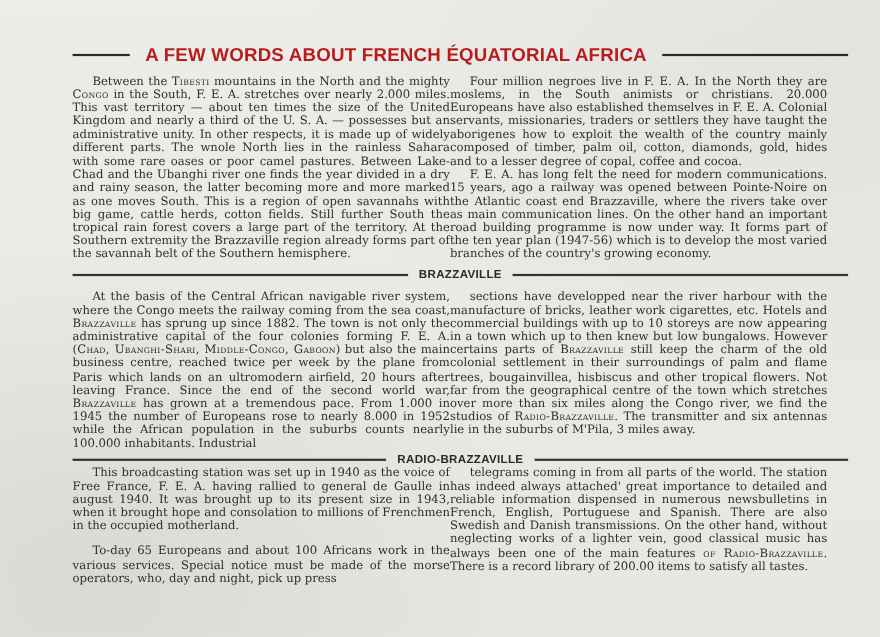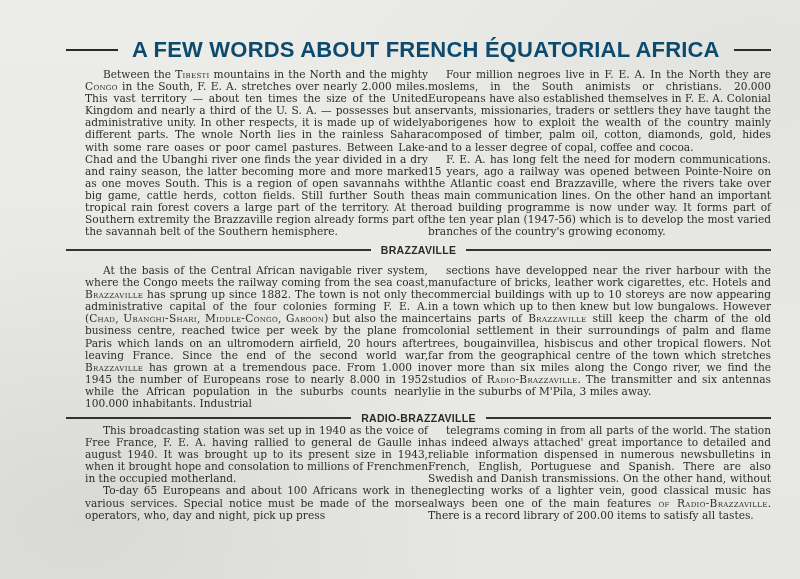--- a/index.html
+++ b/index.html
@@ -16,34 +16,34 @@
   }
   .page { position:absolute; left:66px; top:0; width:705px; }
   .main-title-row {
     position:absolute; top:38px; left:0; width:705px; height:24px;
     display:flex; align-items:center;
   }
   .rule { flex:1; height:2px; background:#2a2a2a; }
   .rule.short-left { flex:0 0 52px; }
   .main-title {
     font-family:"Liberation Sans", sans-serif; font-weight:bold;
-    font-size:22px; letter-spacing:0.2px; color:#0c4a6e;
+    font-size:17px; letter-spacing:0.2px; color:#b91c1c;
     padding:0 14px; white-space:nowrap;
   }
   .section {
     position:absolute; left:0; width:705px;
-    display:flex; justify-content:flex-end;
+    display:flex; justify-content:flex-start;
   }
   .col {
     width:343px;
     font-size:10.6px; line-height:12.1px;
     text-align:justify; color:#2d2d2d;
   }
   .col p { margin:0; text-indent:18px; }
-  .col p + p.spaced { }
+  .col p + p.spaced { margin-top:11px; }
   .sc { font-variant:small-caps; letter-spacing:0.3px; }
   .sub-head-row {
     position:absolute; left:0; width:705px; height:14px;
     display:flex; align-items:center;
   }
   .sub-head-row .rule { height:2px; background:#333; }
   .sub-head {
     font-family:"Liberation Sans", sans-serif; font-weight:bold;
     font-size:10.5px; color:#2a2a2a; padding:0 10px; letter-spacing:0.3px;
     white-space:nowrap;

